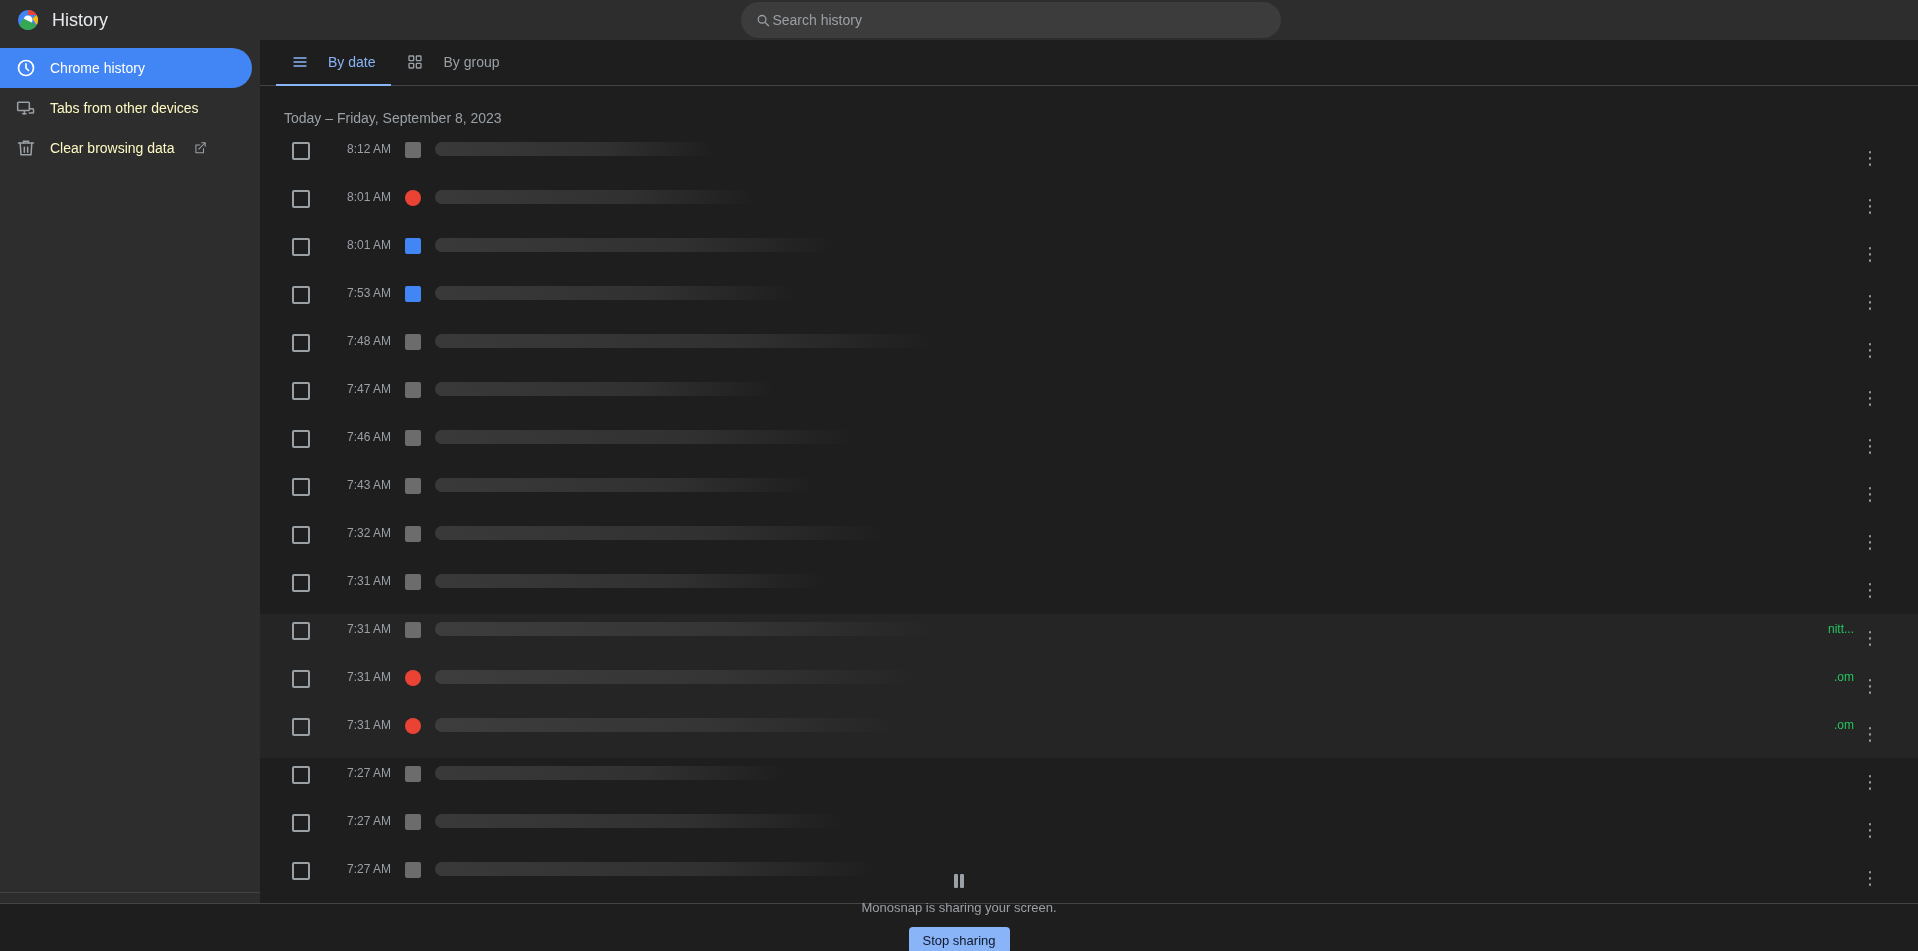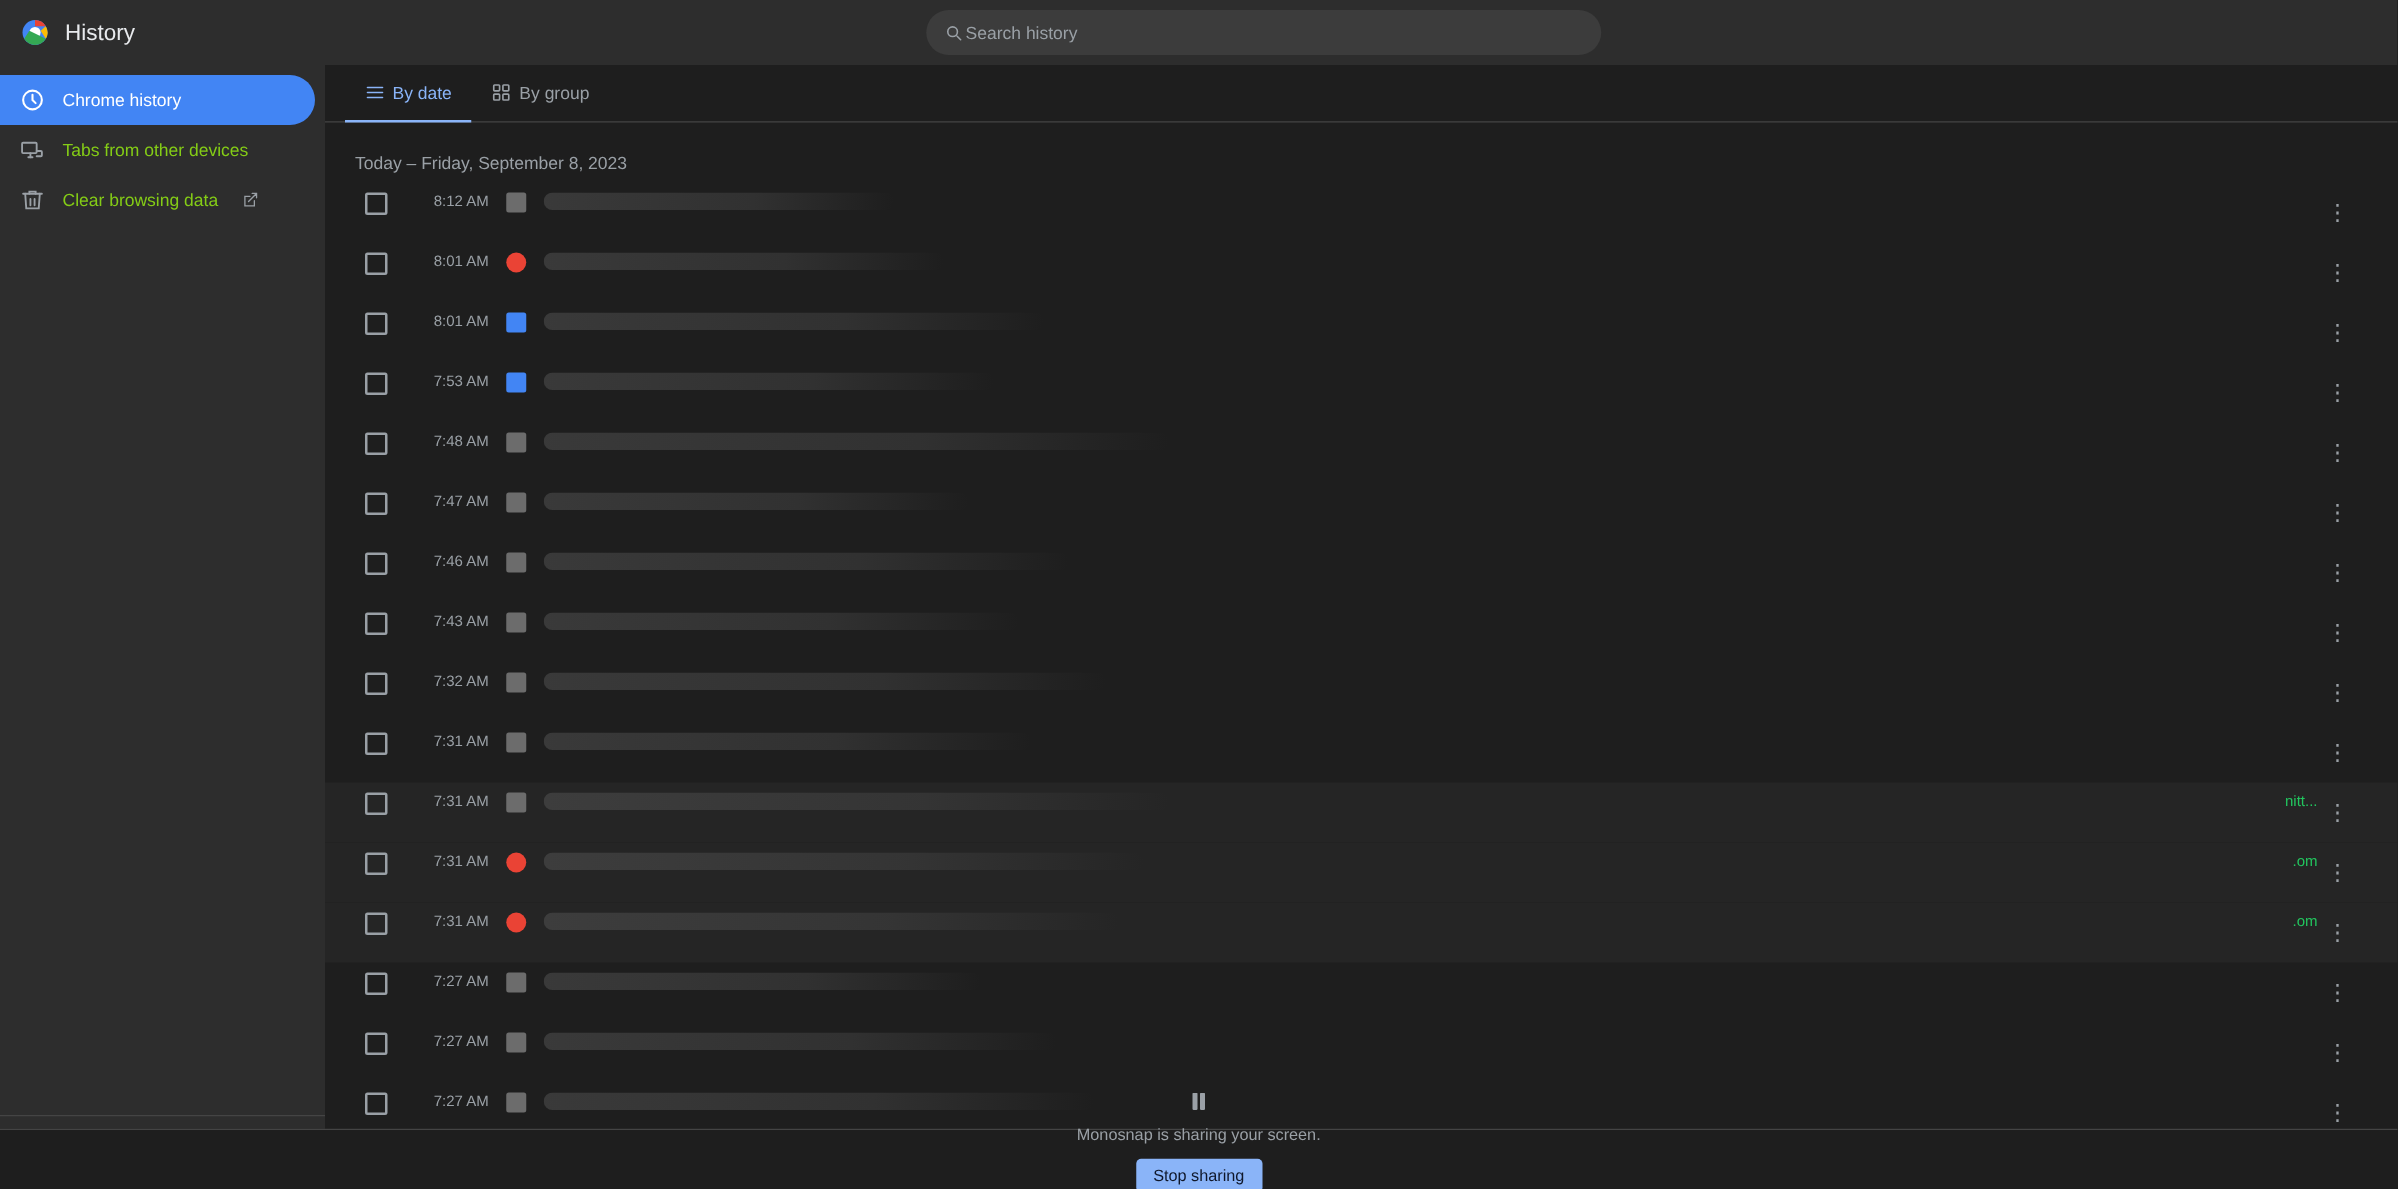--- a/index.html
+++ b/index.html
@@ -10,21 +10,21 @@
       font-size: 13px;
       height: 951px;
       overflow: hidden;
       display: flex;
       flex-direction: column;
     }
 
     
     .top-bar {
       background: #2d2d2d;
-      height: 52px;
+      height: 40px;
       display: flex;
       align-items: center;
       padding: 0 16px;
       gap: 12px;
       flex-shrink: 0;
     }
     .chrome-logo {
       width: 24px;
       height: 24px;
       flex-shrink: 0;
@@ -74,21 +74,21 @@
       flex-direction: column;
     }
     .sidebar-item {
       display: flex;
       align-items: center;
       gap: 14px;
       padding: 10px 16px;
       cursor: pointer;
       border-radius: 0 24px 24px 0;
       margin-right: 8px;
-      color: #84cc16;
+      color: #fef9c3;
     }
     .sidebar-item.active {
       background: #4285f4;
       color: #fff;
     }
     .sidebar-item-icon {
       width: 20px;
       height: 20px;
       display: flex;
       align-items: center;
@@ -126,21 +126,21 @@
     .tabs-row {
       display: flex;
       gap: 0;
       padding: 0 16px;
       border-bottom: 1px solid #444;
       margin-bottom: 0;
     }
     .tab-item {
       display: flex;
       align-items: center;
-      gap: 6px;
+      gap: 20px;
       padding: 14px 16px;
       cursor: pointer;
       color: #9aa0a6;
       border-bottom: 2px solid transparent;
       margin-bottom: -1px;
       font-size: 14px;
     }
     .tab-item.active {
       color: #8ab4f8;
       border-bottom: 2px solid #8ab4f8;

